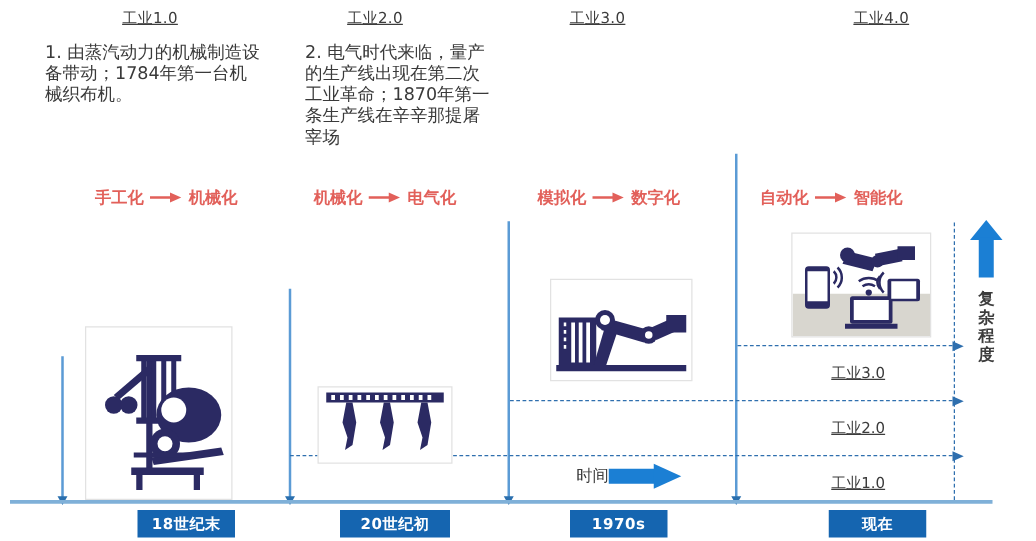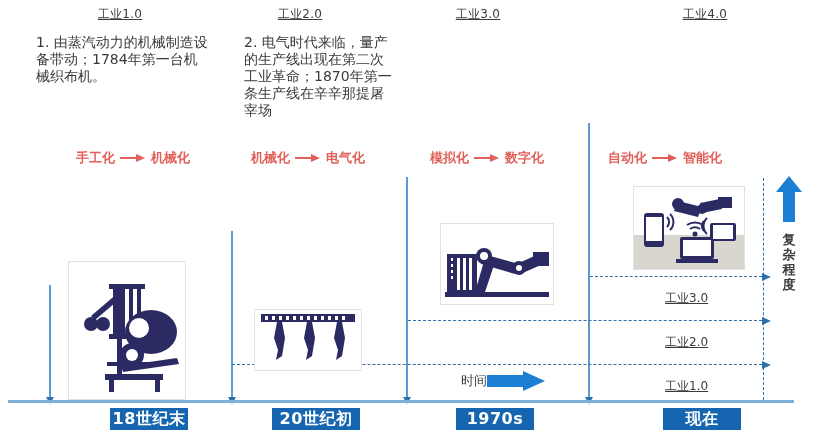--- a/index.html
+++ b/index.html
@@ -26,21 +26,21 @@
   .hdash{position:absolute;height:0;border-top:1.6px dashed #2f6fae;}
   .hdash:after{content:"";position:absolute;right:-9px;top:-4.5px;width:0;height:0;
       border-top:4.5px solid transparent;border-bottom:4.5px solid transparent;border-left:9px solid #2f6fae;}
 
   .vdash{position:absolute;width:0;border-left:1.6px dashed #2f6fae;}
 
   .steplabel{position:absolute;font-size:12px;color:#3c3c3c;text-decoration:underline;white-space:nowrap;}
 
   .pic{position:absolute;background:#fff;border:1px solid #e2e2e2;overflow:hidden;}
 
-  .era{position:absolute;background:#1565b0;color:#fff;font-size:16px;font-weight:bold;
+  .era{position:absolute;background:#1565b0;color:#fff;font-size:12px;font-weight:bold;
        text-align:center;line-height:22px;height:22px;letter-spacing:.5px;}
 
   .timebox{position:absolute;display:flex;align-items:center;gap:0;}
   .timebox .tlabel{font-size:13px;color:#3c3c3c;white-space:nowrap;}
   .bigarrow{position:relative;width:58px;height:20px;}
   .bigarrow .shaft{position:absolute;left:0;top:4px;width:38px;height:12px;background:#1b7fd4;}
   .bigarrow .head{position:absolute;left:36px;top:0;width:0;height:0;
       border-top:10px solid transparent;border-bottom:10px solid transparent;border-left:22px solid #1b7fd4;}
 
   .uparrow{position:absolute;width:26px;height:46px;}

